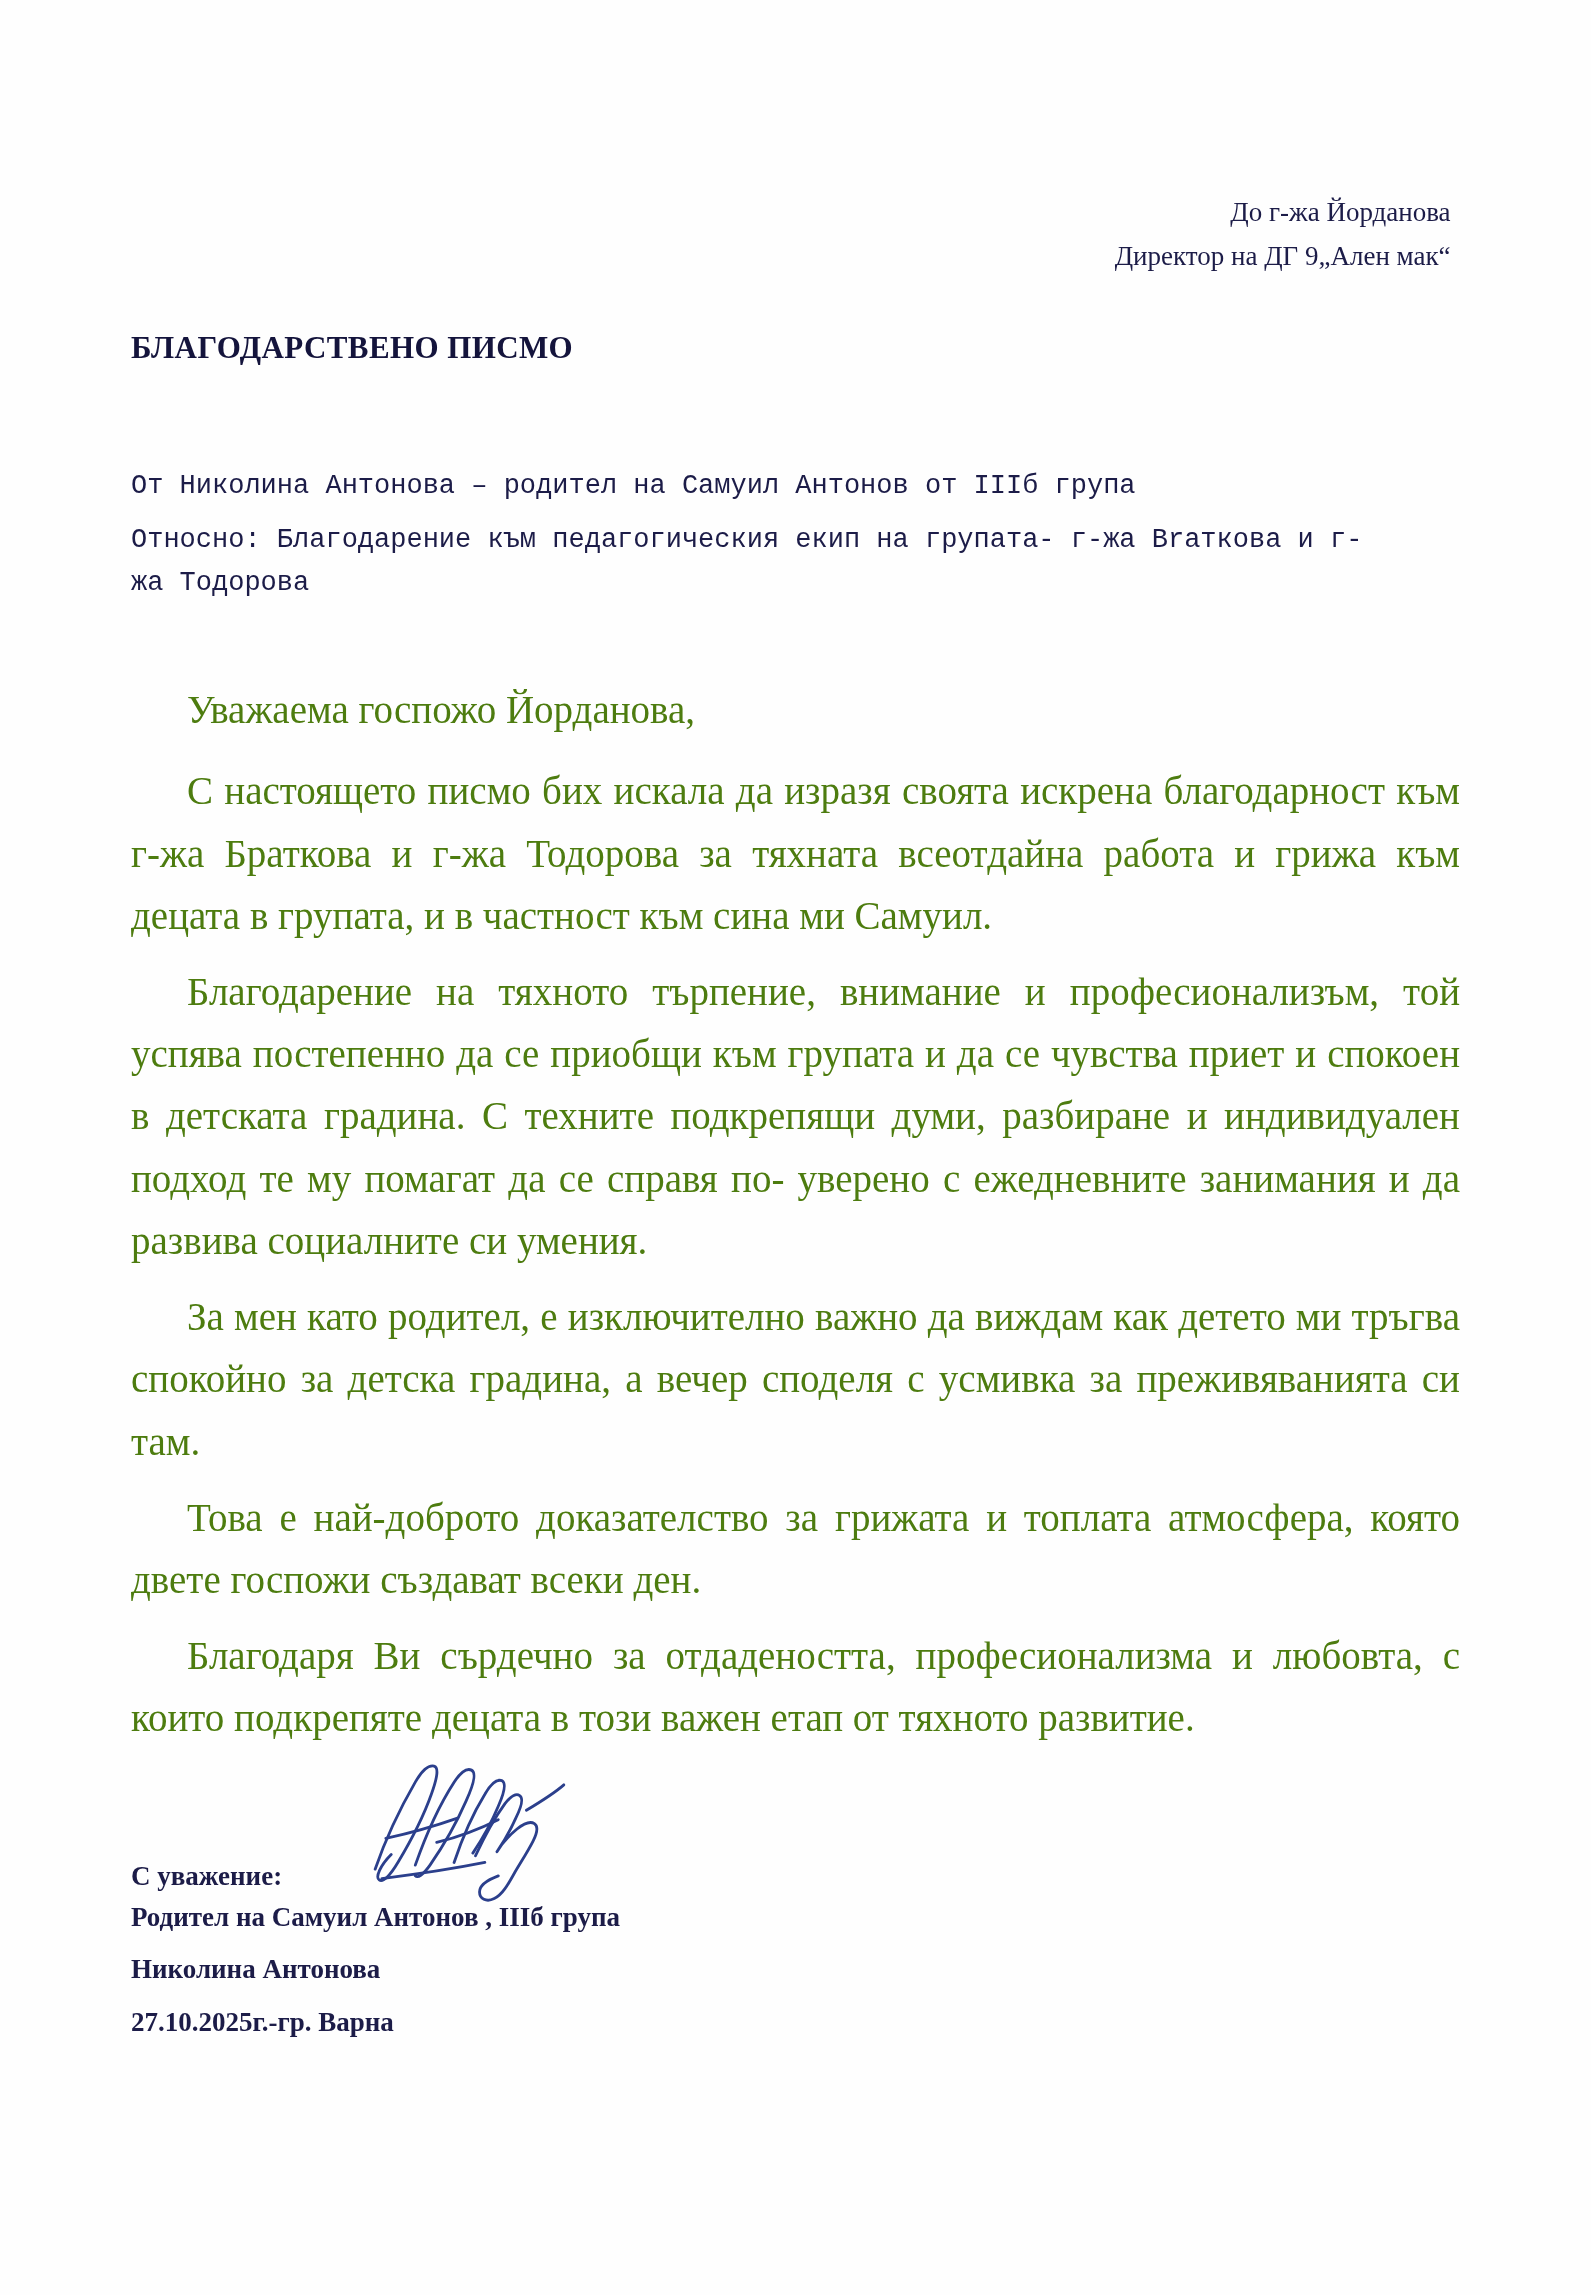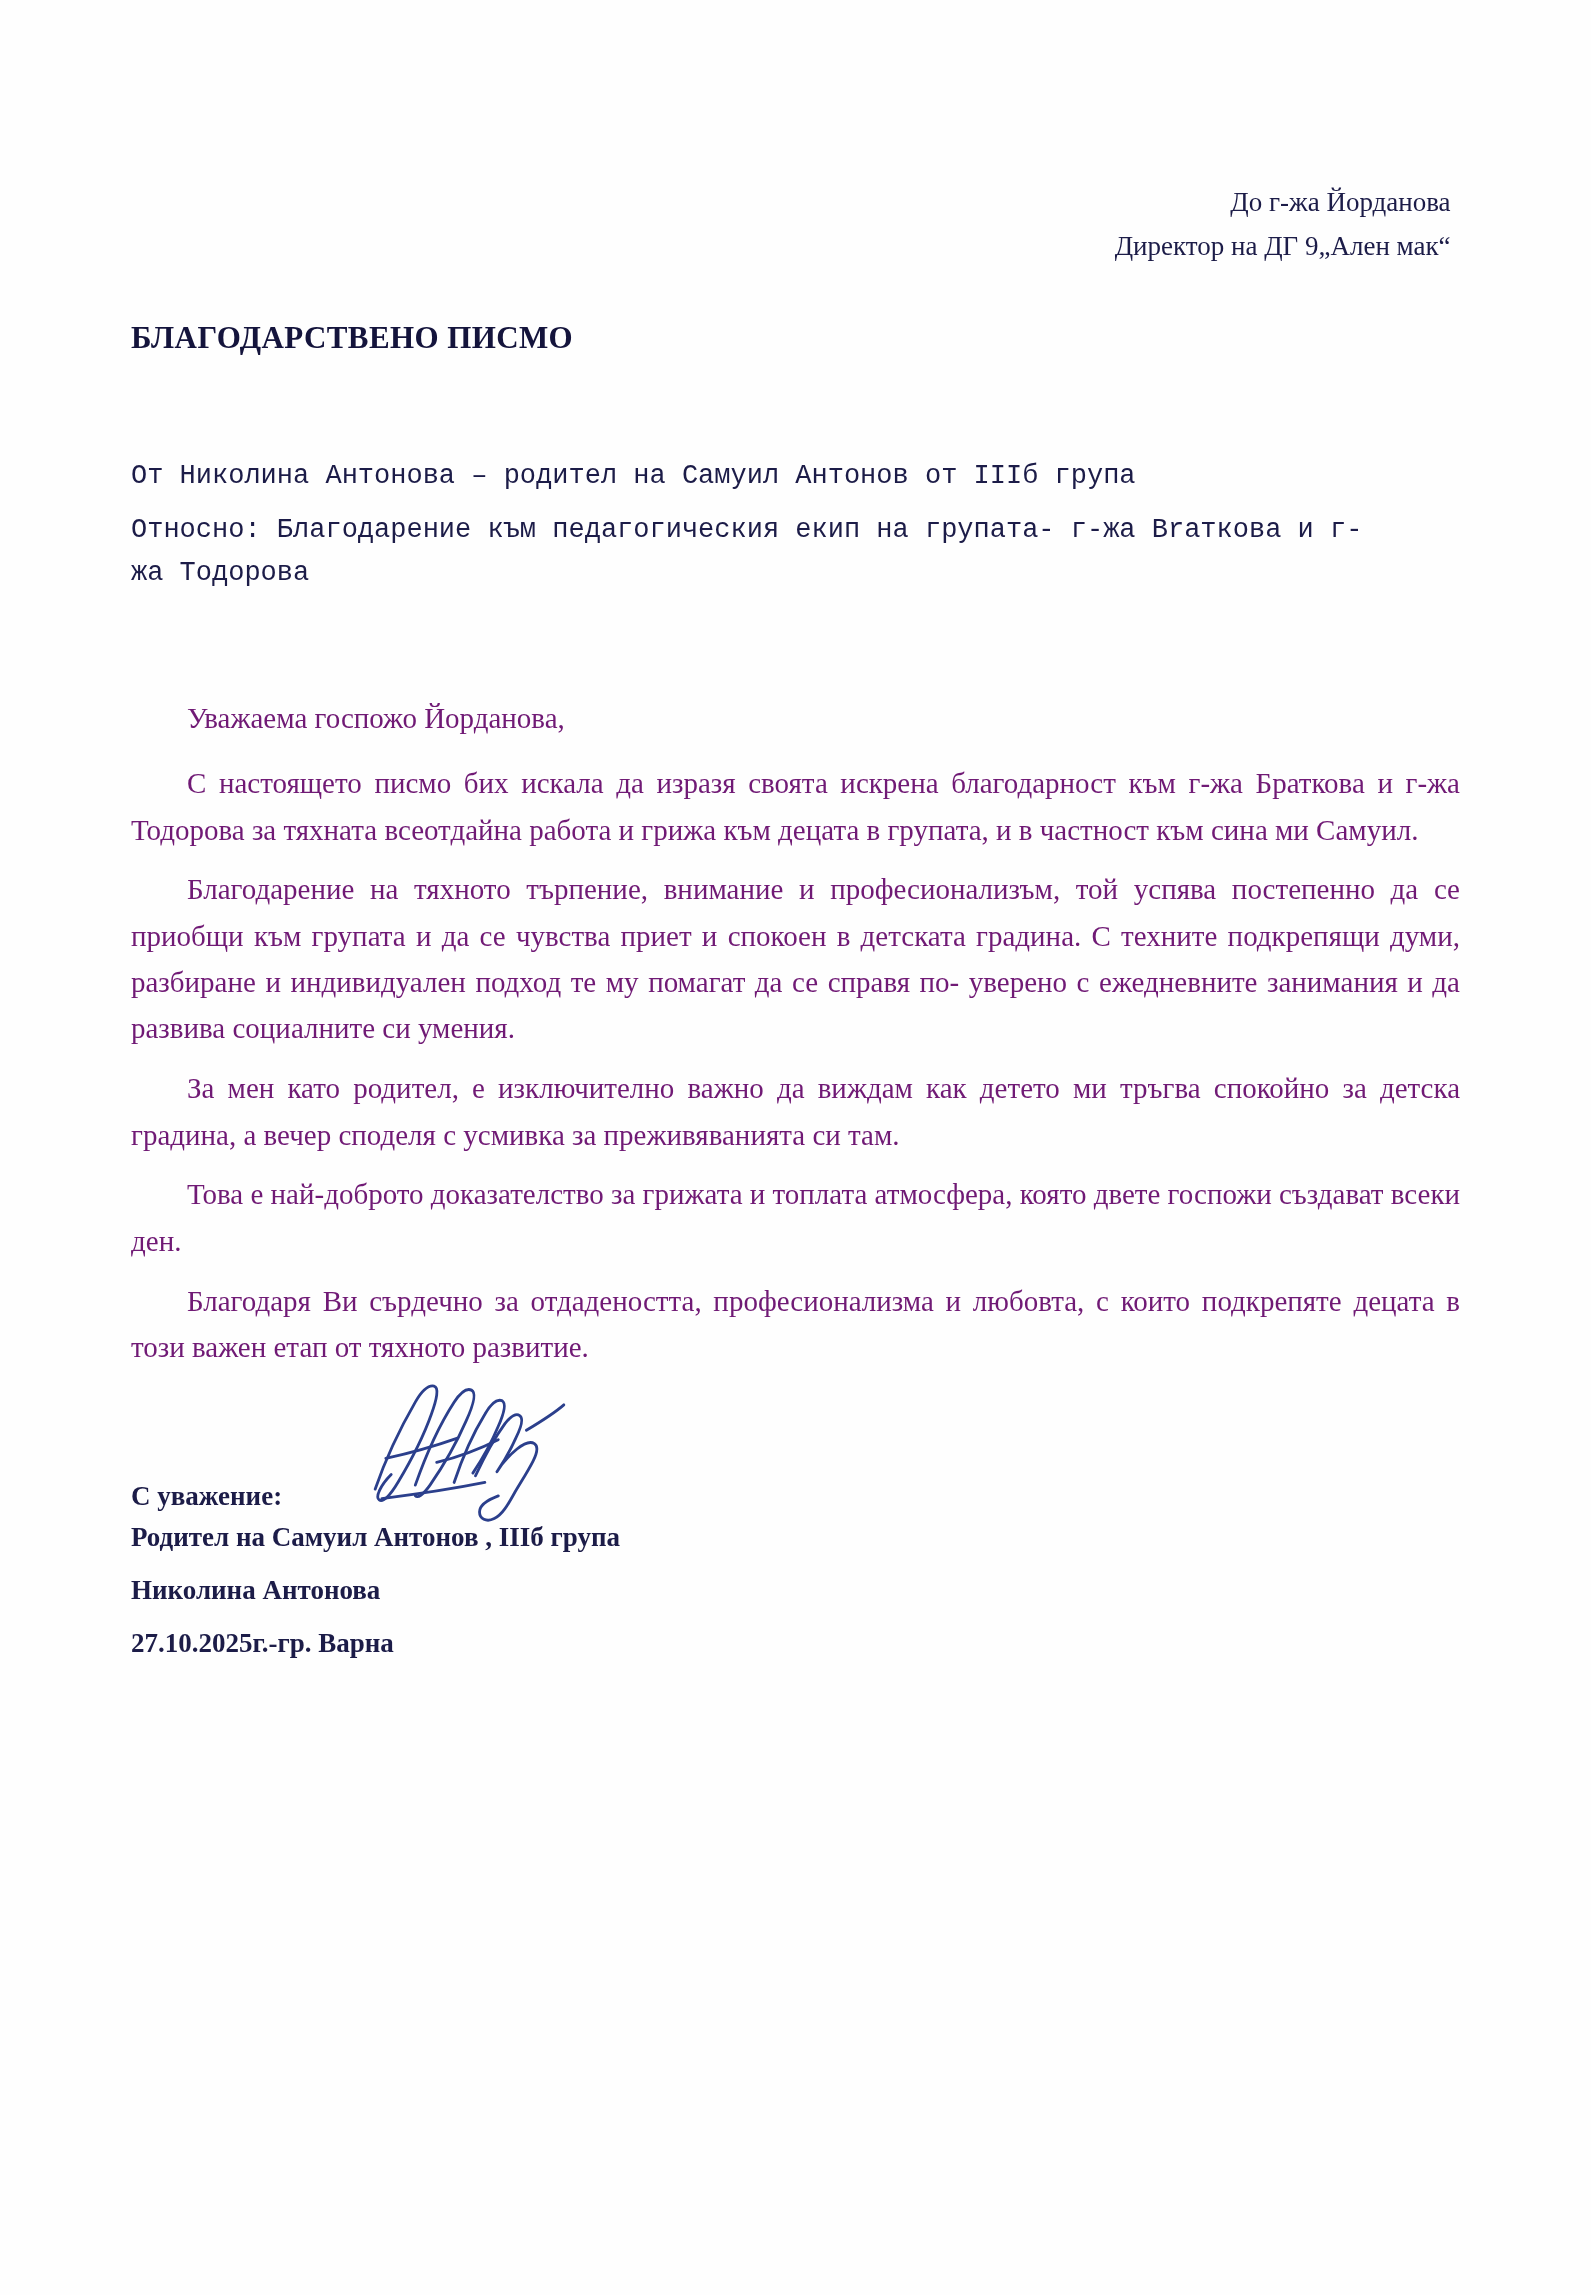--- a/index.html
+++ b/index.html
@@ -19,21 +19,21 @@
     position: relative;
     width: 1591px;
     height: 2295px;
     background: #fefefe;
     box-sizing: border-box;
     padding: 0;
   }
   .content {
     position: absolute;
     left: 131px;
-    top: 6px;
+    top: 16px;
     width: 1329px;
   }
 
   
   .addressee {
     margin-top: 175px;
     text-align: right;
     font-size: 27px;
     line-height: 1.62;
     color: #1c1c48;
@@ -64,24 +64,24 @@
   }
   .meta .meta-line {
     margin-bottom: 9.4px;
   }
   .meta .meta-line.wrap {
     max-width: 1256px;
   }
 
   
   .body-text {
-    margin-top: 99px;
-    font-size: 29px;
+    margin-top: 73px;
+    font-size: 39px;
     line-height: 1.60;
-    color: #701a75;
+    color: #4d7c0f;
   }
   .body-text p {
     margin: 0 0 13.4px 0;
     text-align: justify;
     text-justify: inter-word;
     text-indent: 56px;
   }
   .salutation {
     text-indent: 56px;
     margin-bottom: 18.7px !important;

